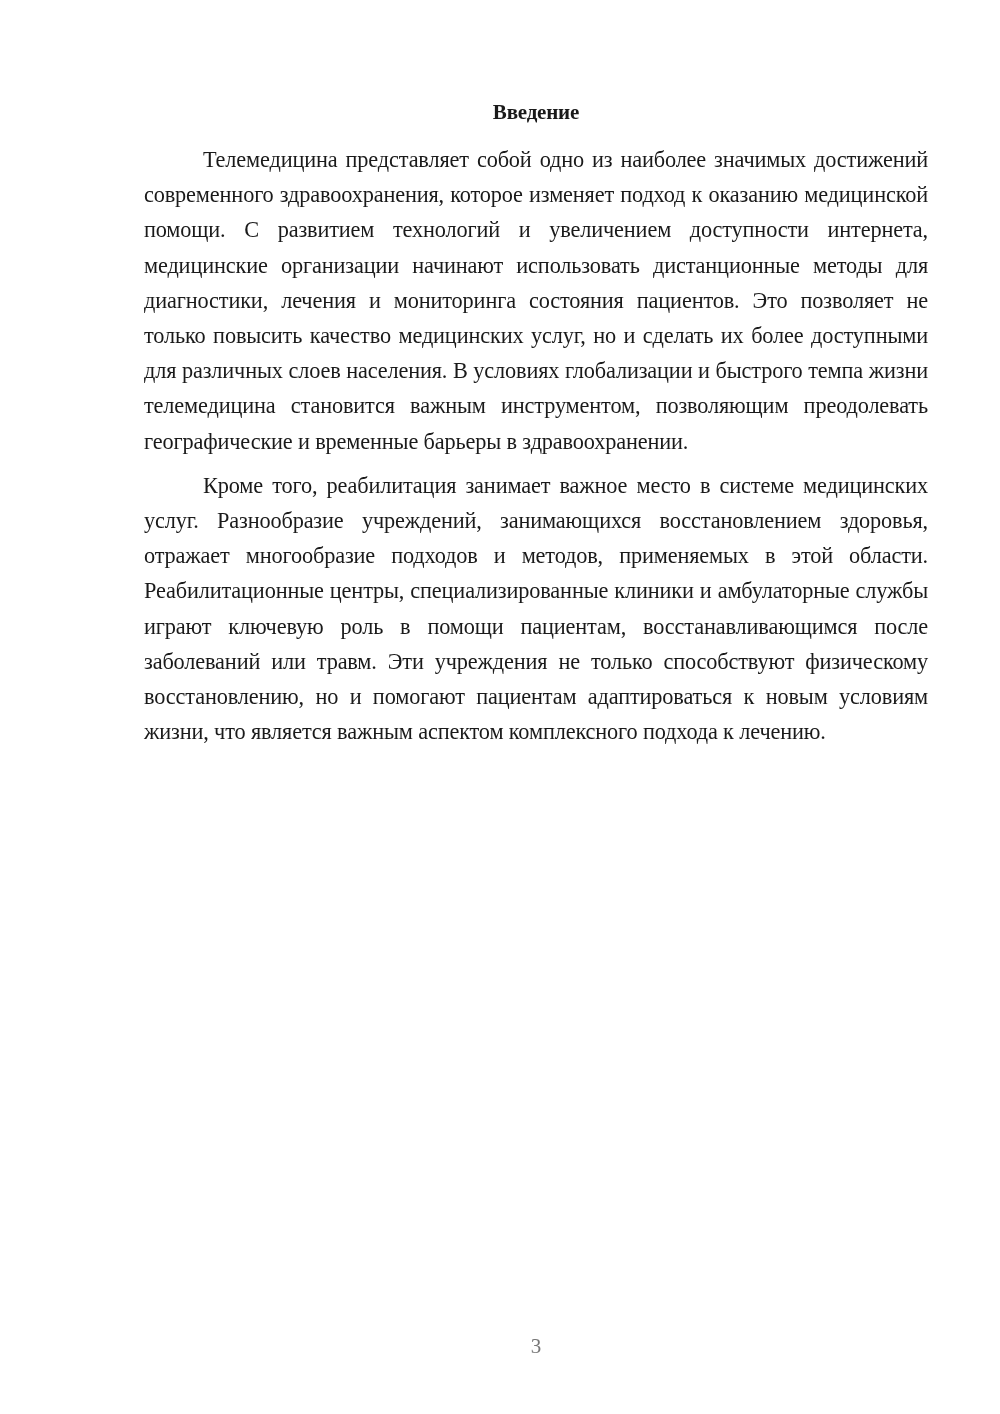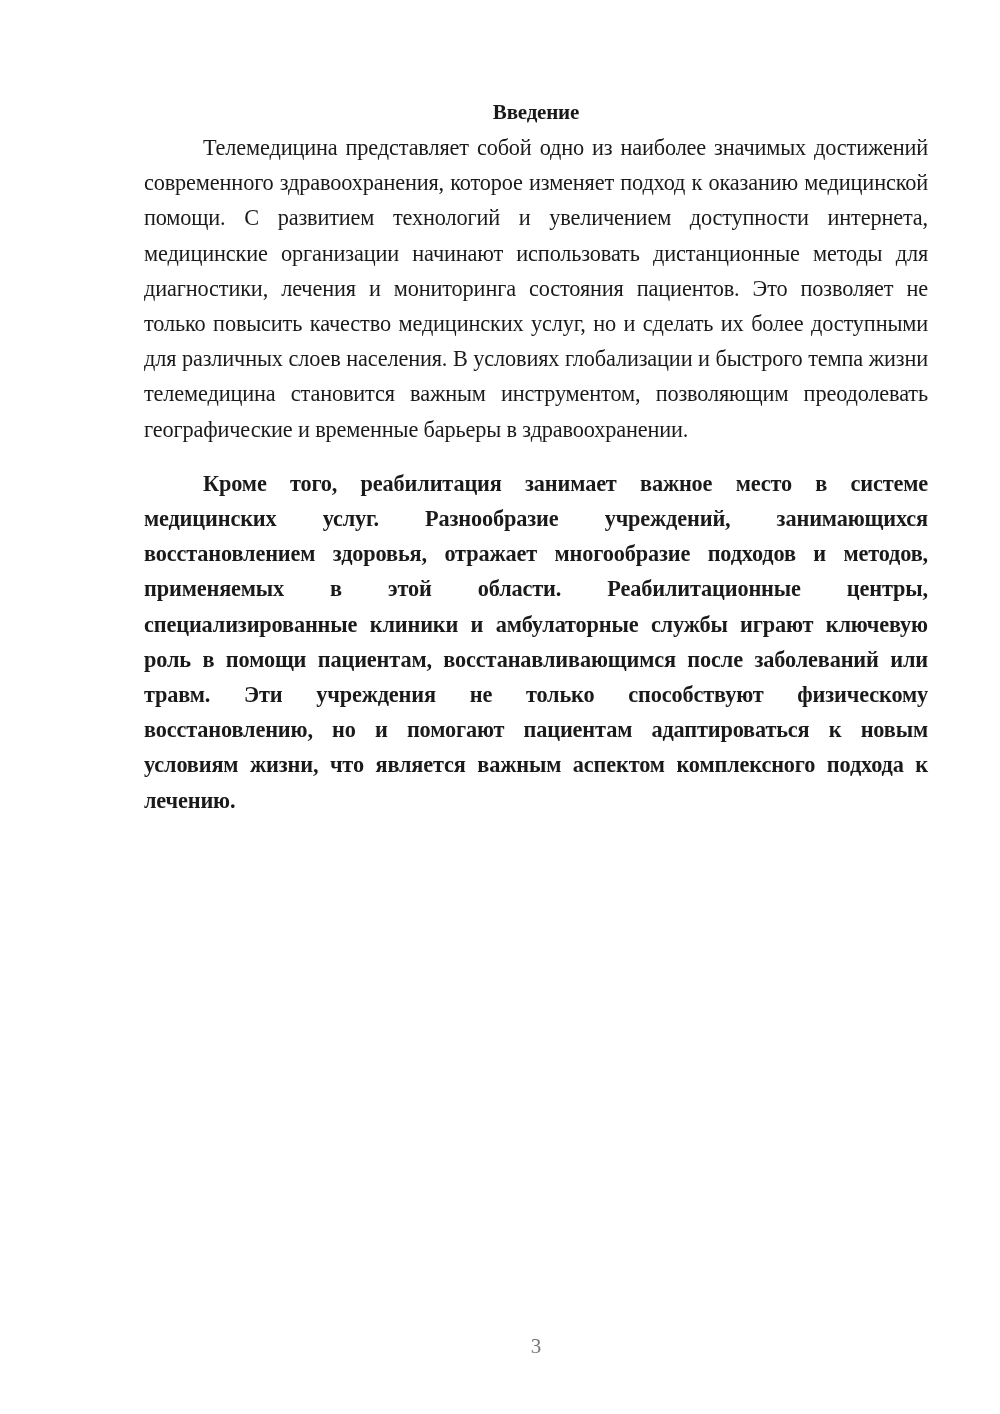--- a/index.html
+++ b/index.html
@@ -42,24 +42,23 @@
       margin: 0;
       font-size: 22.3px;
       line-height: 35.2px;
       text-align: justify;
       text-align-last: left;
       text-indent: 59px;
       letter-spacing: -0.15px;
       word-spacing: 0px;
     }
     .para + .para {
-      margin-top: 19px;
-      font-weight: bold;
+      margin-top: 9px;
     }
-    .p1 { margin-top: 0px; }
+    .p1 { margin-top: 12px; }
     .page-number {
       position: absolute;
       left: 0;
       width: 1072px;
       top: 1334px;
       text-align: center;
       font-size: 21px;
       color: #777777;
       font-family: "Liberation Serif", "DejaVu Serif", serif;
     }

